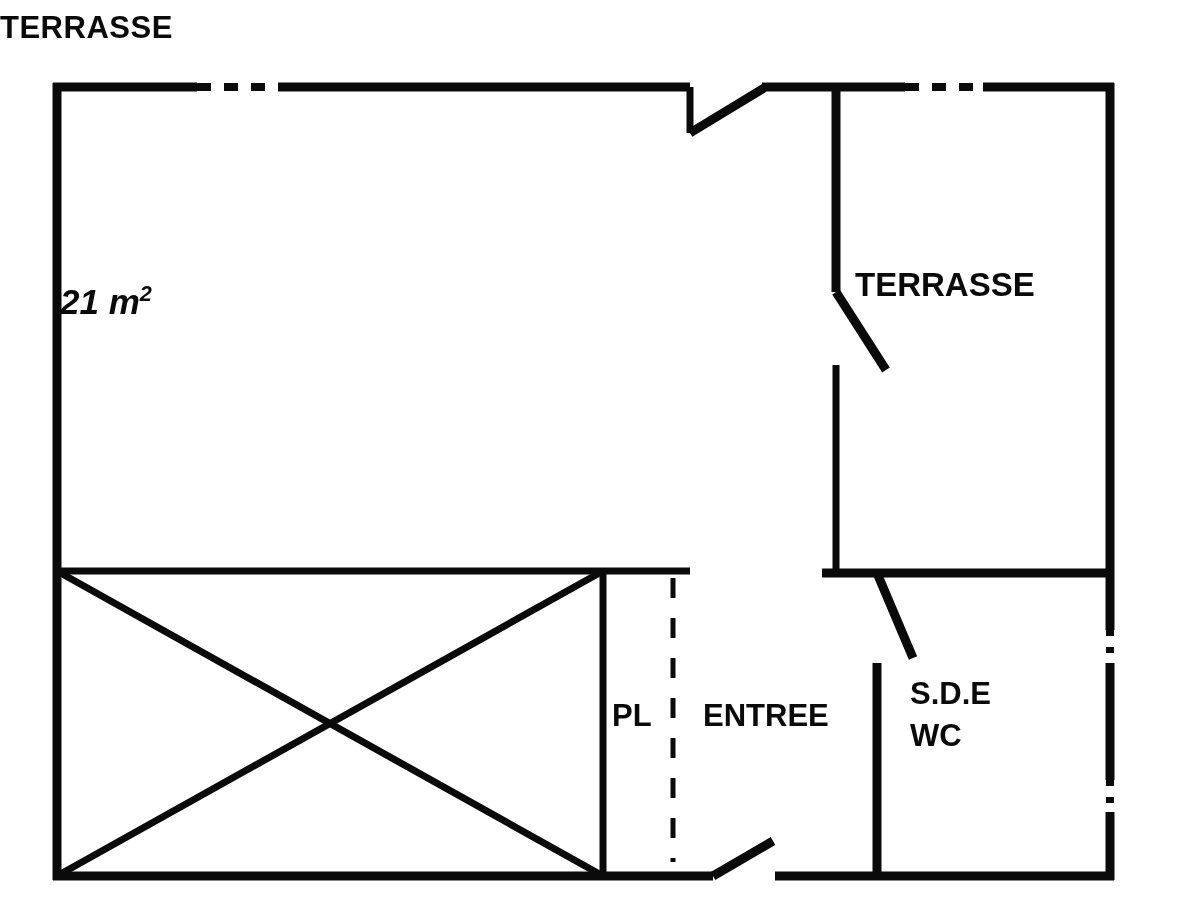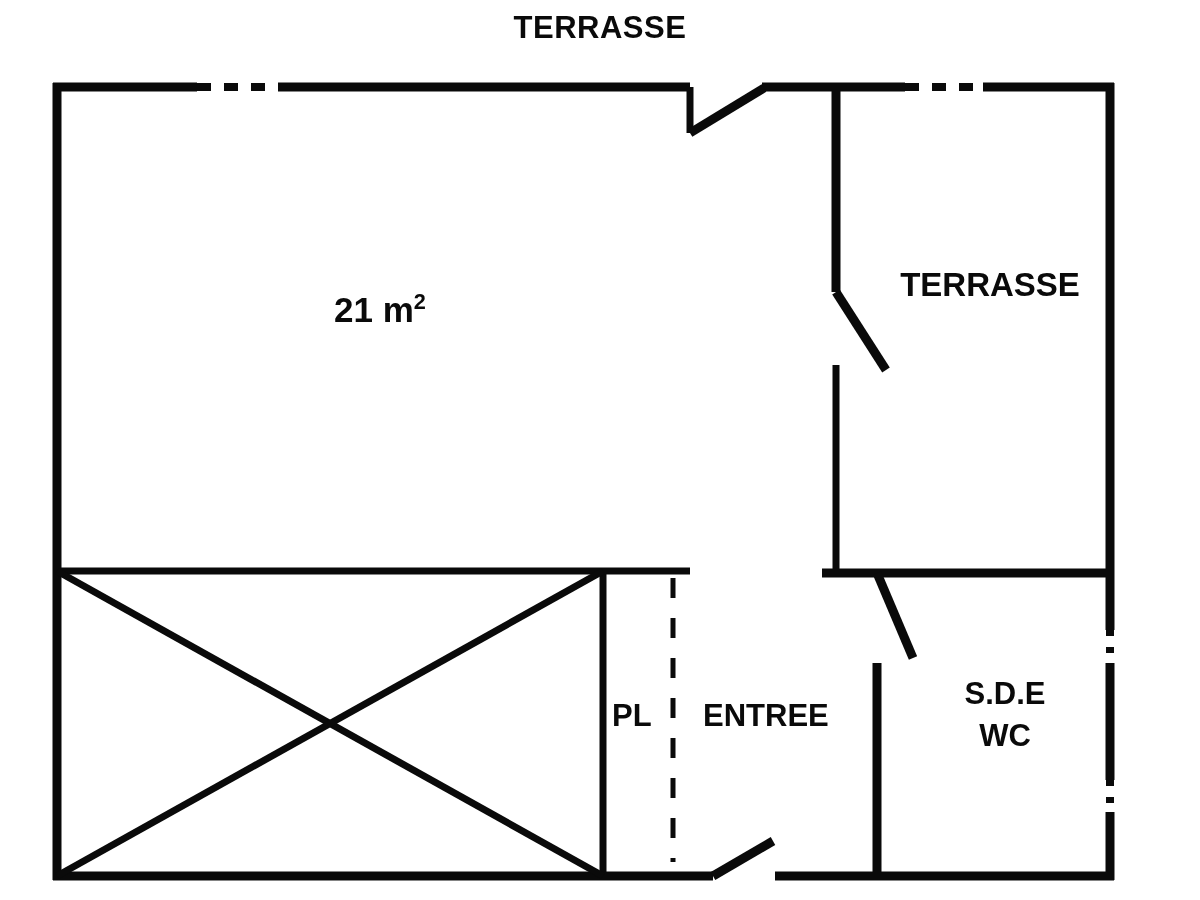--- a/index.html
+++ b/index.html
@@ -72,39 +72,39 @@
     stroke-linecap: butt;
     fill: none;
   }
   .plan-label {
     position: absolute;
     color: #0a0a0a;
     font-weight: bold;
     font-family: "Liberation Sans", sans-serif;
     white-space: nowrap;
     line-height: 1.18;
-    text-align: center;
     user-select: none;
   }
   #label-terrasse {
     left: 0;
     right: 0;
     top: 10px;
     font-size: 31px;
     letter-spacing: 0.5px;
   }
   #label-main-room {
     left: 60px;
     width: 640px;
     top: 277px;
     font-size: 35px;
   }
   #label-main-room .area-line {
     display: block;
-    margin-top: 12px;
+    margin-top: 4px;
+    font-style: italic;
   }
   #label-chambre {
     left: 855px;
     width: 270px;
     top: 266px;
     font-size: 33px;
   }
   #label-chambre .area-line {
     display: block;
     margin-top: 3px;

